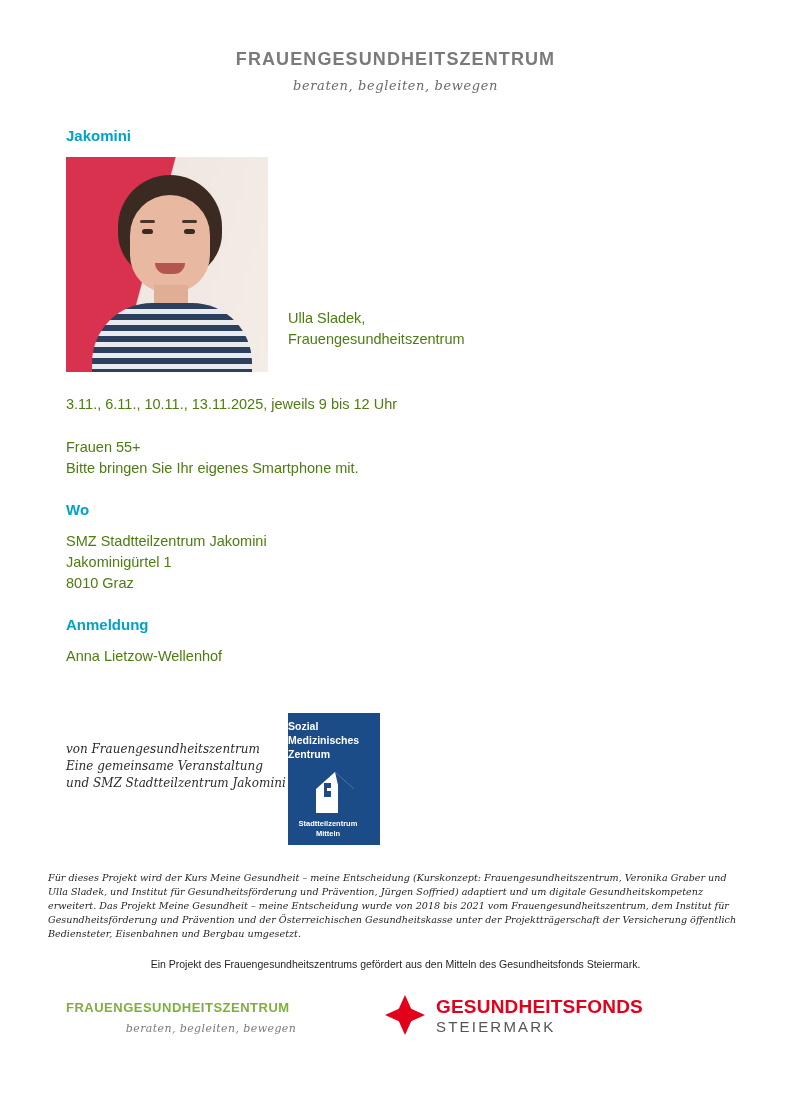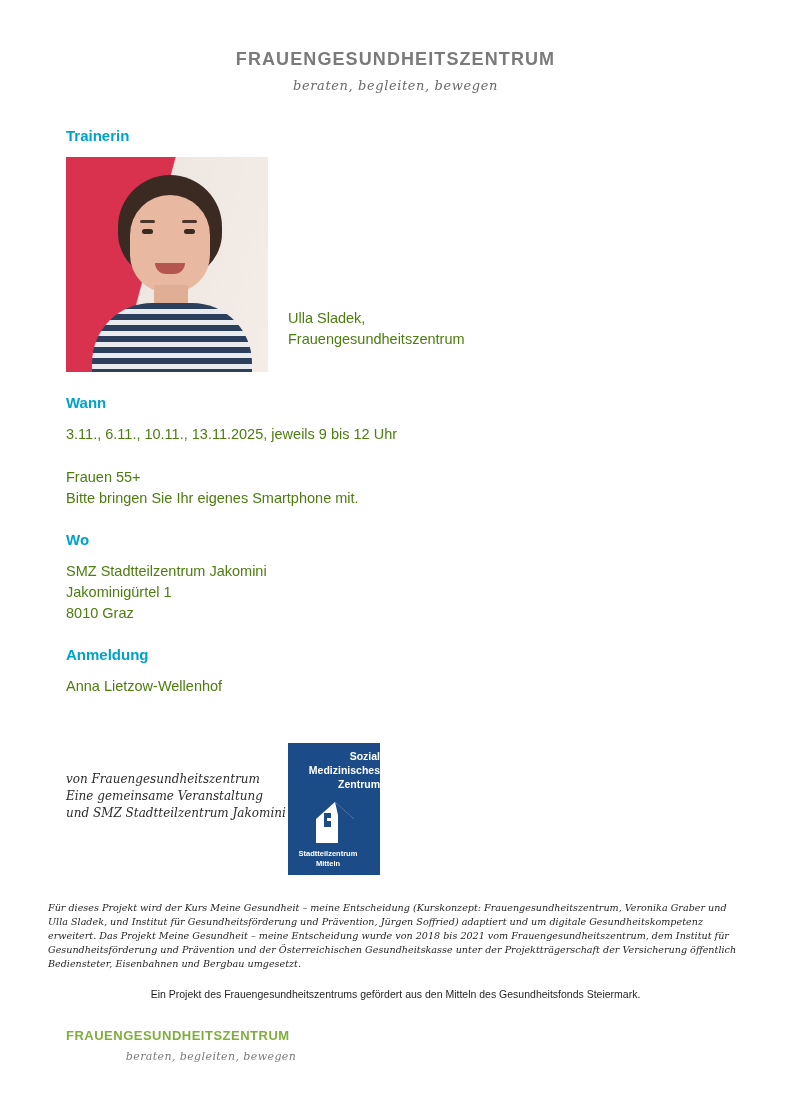--- a/index.html
+++ b/index.html
@@ -175,21 +175,21 @@
     background: #1b4c87;
     position: relative;
     color: #ffffff;
     flex: 0 0 auto;
   }
   .smz-top {
     position: absolute;
     top: 6px;
     left: 0;
     right: 0;
-    text-align: right;
+    text-align: left;
     font-size: 10.5px;
     font-weight: 700;
     line-height: 14px;
   }
   .smz-mark {
     position: absolute;
     left: 26px;
     top: 56px;
     width: 42px;
     height: 46px;
@@ -277,42 +277,41 @@
 <body>
 
 <div class="doc-header">
   <div class="brand-title">Frauengesundheitszentrum</div>
   <div class="brand-slogan">beraten, begleiten, bewegen</div>
 </div>
 
 <div class="content">
 
   <div class="section-block">
-    <div class="section-heading">Trainerin</div>
+    <div class="section-heading">Jakomini</div>
     <div class="trainer-row">
       <div class="portrait">
         <div class="p-hair"></div>
         <div class="p-face"></div>
         <div class="p-brow left"></div>
         <div class="p-brow right"></div>
         <div class="p-eye left"></div>
         <div class="p-eye right"></div>
         <div class="p-mouth"></div>
         <div class="p-neck"></div>
         <div class="p-shirt"></div>
       </div>
       <div class="trainer-caption">
         <div class="body-line">Ulla Sladek,</div>
         <div class="body-line">Frauengesundheitszentrum</div>
       </div>
     </div>
   </div>
 
   <div class="section-block">
-    <div class="section-heading">Wann</div>
     <div class="body-line">3.11., 6.11., 10.11., 13.11.2025, jeweils 9 bis 12 Uhr</div>
   </div>
 
   <div class="section-block">
     <div class="body-line">Frauen 55+</div>
     <div class="body-line">Bitte bringen Sie Ihr eigenes Smartphone mit.</div>
   </div>
 
   <div class="section-block">
     <div class="section-heading">Wo</div>
@@ -353,13 +352,23 @@
 </div>
 
 <div class="legal">Für dieses Projekt wird der Kurs Meine Gesundheit – meine Entscheidung (Kurskonzept: Frauengesundheitszentrum, Veronika Graber und Ulla Sladek, und Institut für Gesundheitsförderung und Prävention, Jürgen Soffried) adaptiert und um digitale Gesundheitskompetenz erweitert. Das Projekt Meine Gesundheit – meine Entscheidung wurde von 2018 bis 2021 vom Frauengesundheitszentrum, dem Institut für Gesundheitsförderung und Prävention und der Österreichischen Gesundheitskasse unter der Projektträgerschaft der Versicherung öffentlich Bediensteter, Eisenbahnen und Bergbau umgesetzt.</div>
 <div class="legal-2">Ein Projekt des Frauengesundheitszentrums gefördert aus den Mitteln des Gesundheitsfonds Steiermark.</div>
 
 <div class="footer-logos">
   <div class="fgz-logo">
     <div class="fgz-name">Frauengesundheitszentrum</div>
     <div class="fgz-slogan">beraten, begleiten, bewegen</div>
   </div>
+  <div class="gf-logo">
+    <svg class="gf-mark" viewBox="0 0 42 42">
+      <path d="M21 1 L30 21 L21 41 L12 21 Z" fill="#e2001a"></path>
+      <path d="M1 21 L21 12 L41 21 L21 30 Z" fill="#e2001a"></path>
+    </svg>
+    <div class="gf-text">
+      <div class="gf-line1">GESUNDHEITSFONDS</div>
+      <div class="gf-line2">STEIERMARK</div>
+    </div>
+  </div>
 </div>
 
 </body></html>

